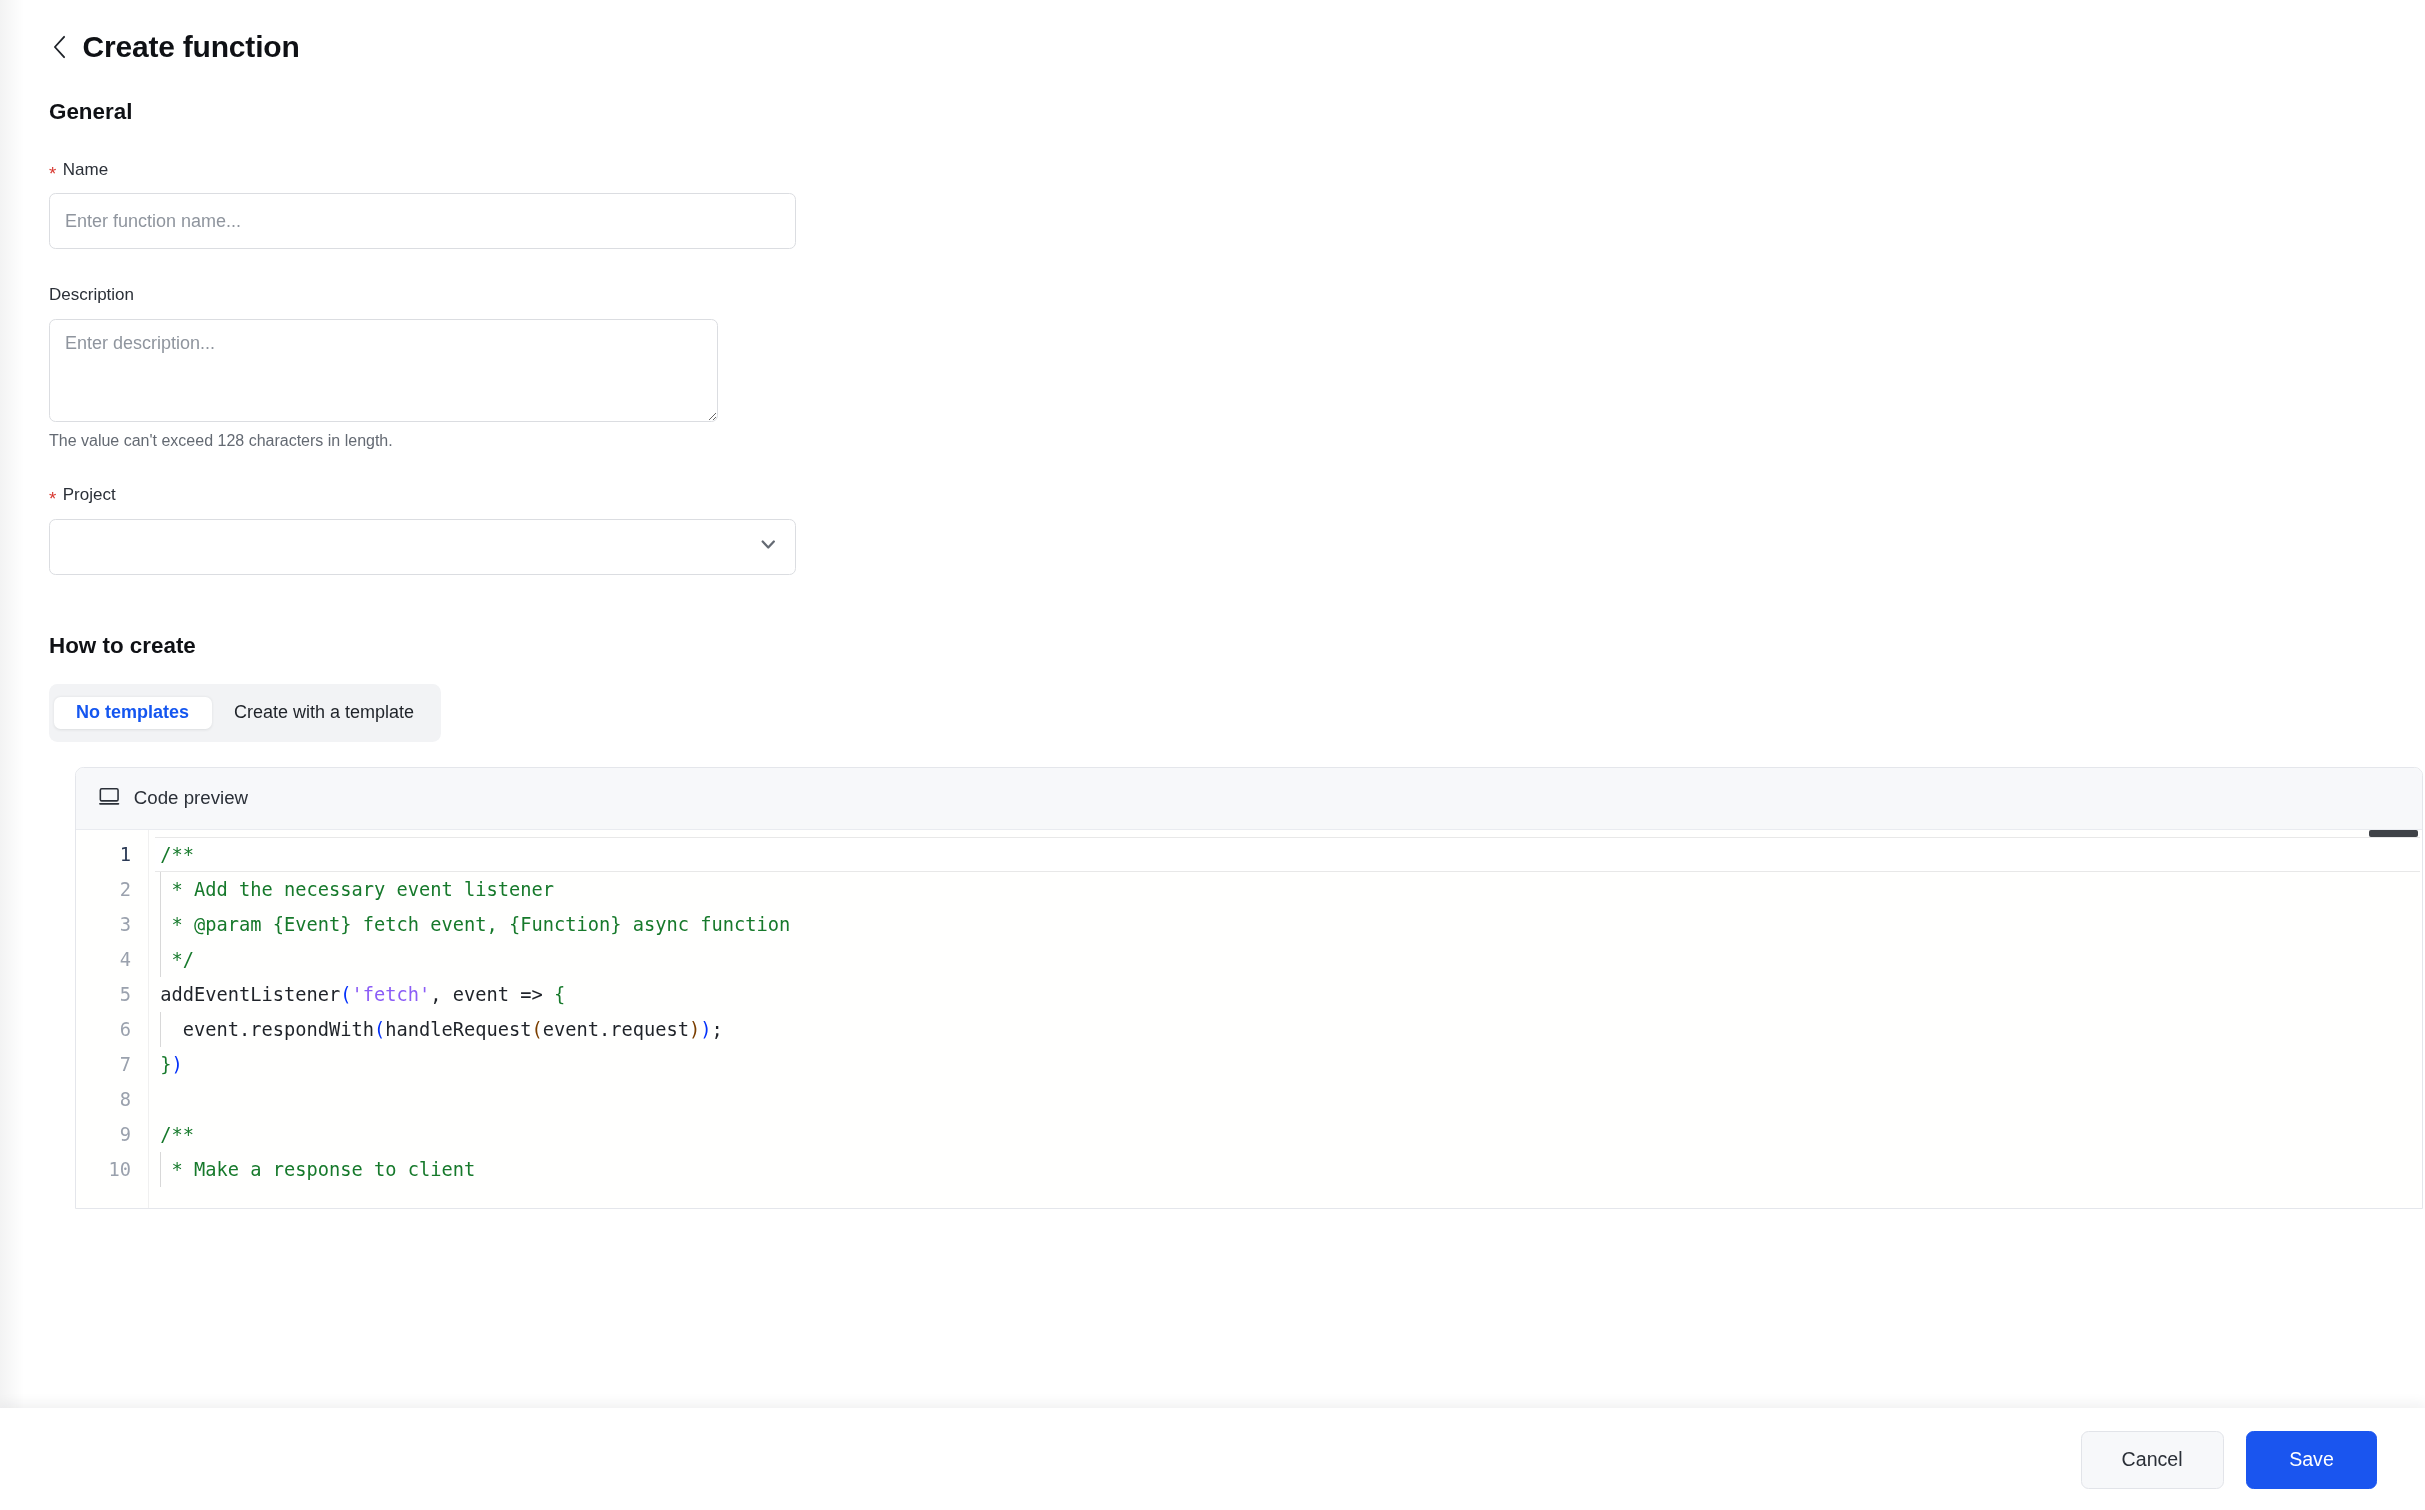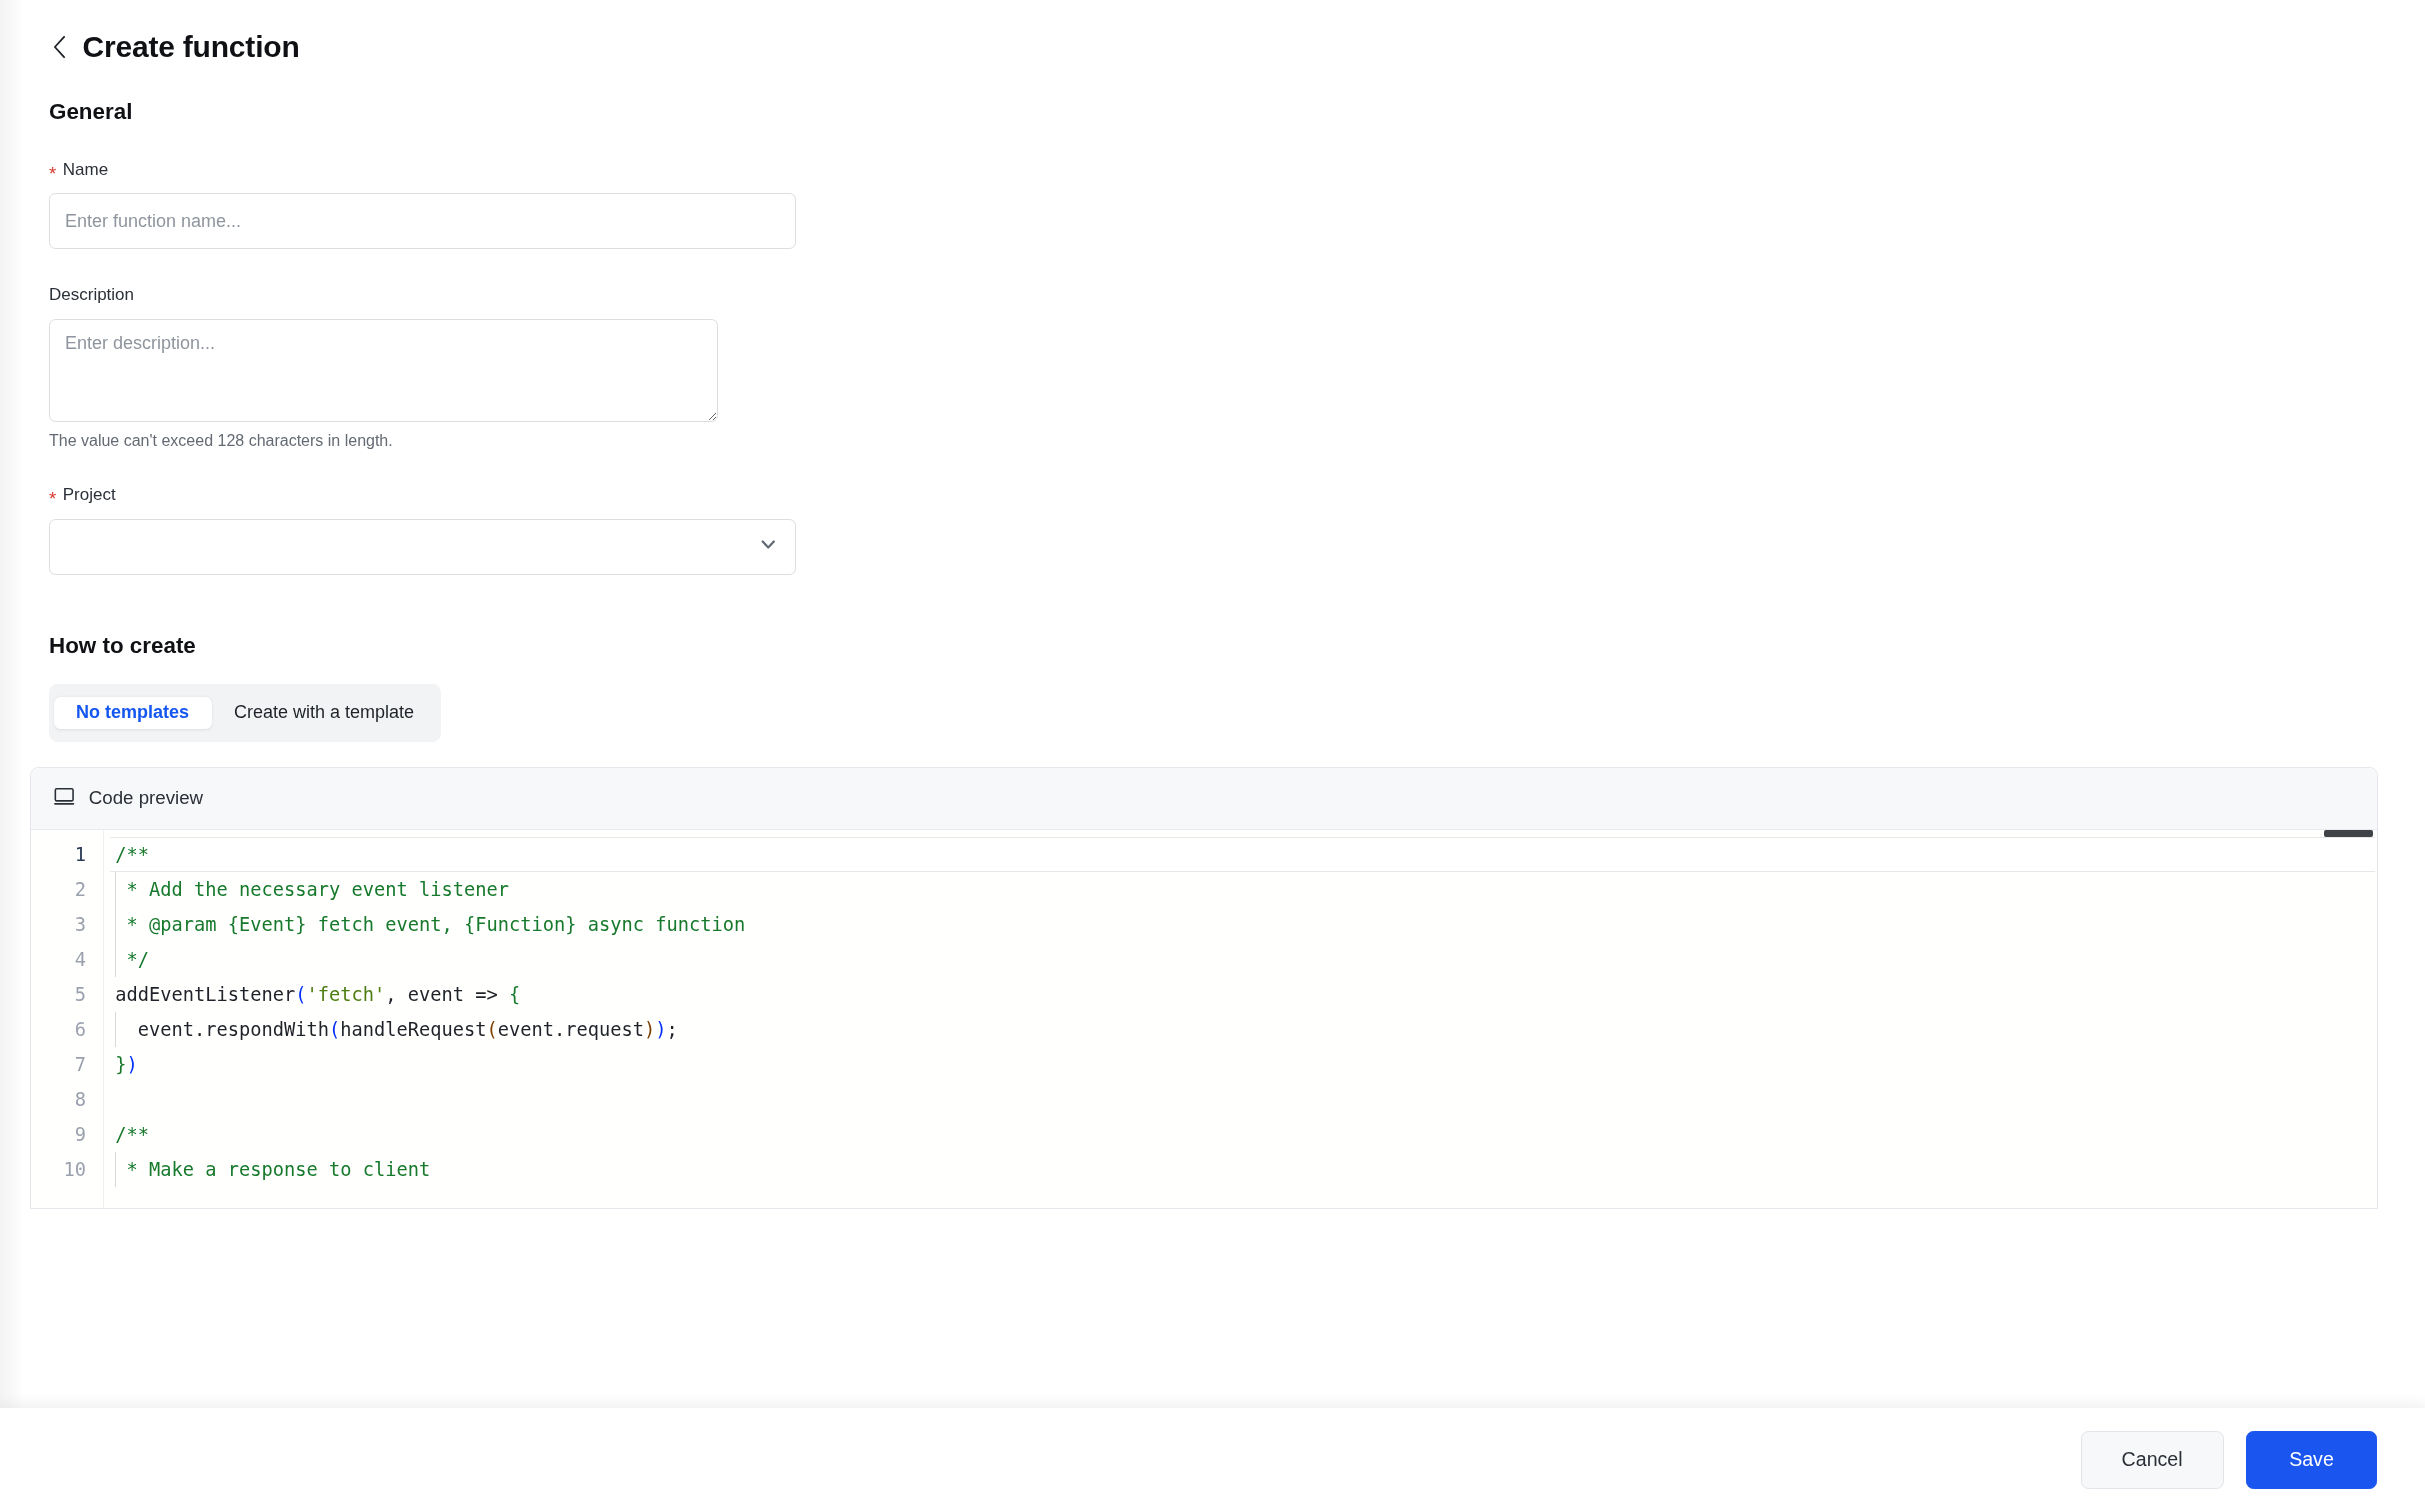--- a/index.html
+++ b/index.html
@@ -105,21 +105,21 @@
     padding:0 22.4px; border-radius:6.5px; font-size:18px; color:#1f2329;
     cursor:pointer; white-space:nowrap;
   }
   .seg-btn.active{
     background:#ffffff; color:#1456f0; font-weight:700;
     box-shadow:0 0.9px 2.8px rgba(31,35,41,.10);
   }
 
   
   .code-card{
-    margin:25px 0 0 30px;
+    margin:25px 0 0 75px;
     width:2348px;
     border:0.9px solid #e4e6eb; border-top-left-radius:8.4px; border-top-right-radius:8.4px;
     background:#fff; overflow:hidden;
   }
   .code-head{
     height:62px; background:#f7f8fa; border-bottom:0.9px solid #e9ebf0;
     display:flex; align-items:center; gap:13px; padding:0 22.4px;
   }
   .code-head-label{ font-size:18.7px; color:#2b3038; font-weight:400; }
 
@@ -153,21 +153,21 @@
     background:#fff;
     box-shadow:inset 0 0.9px 0 #e8e8e8, inset 0 -0.9px 0 #e8e8e8;
     margin-right:1.9px;
   }
   
   .code-line.indent::before{
     content:""; position:absolute; left:5.6px; top:0; bottom:0; width:0.9px;
     background:#d8d8d8;
   }
   .cm{ color:#16792b; }
-  .str{ color:#4d7c0f;text-align:center; }
+  .str{ color:#8b5cf6;text-align:center; }
   .br-b{ color:#0431fa; }
   .br-o{ color:#7b3f00; }
   .br-g{ color:#16792b; }
 
   .h-scroll{
     position:absolute; top:0; right:3.7px; width:49px; height:7.5px;
     background:#3f4247; border-radius:1.9px;
   }
 
   

